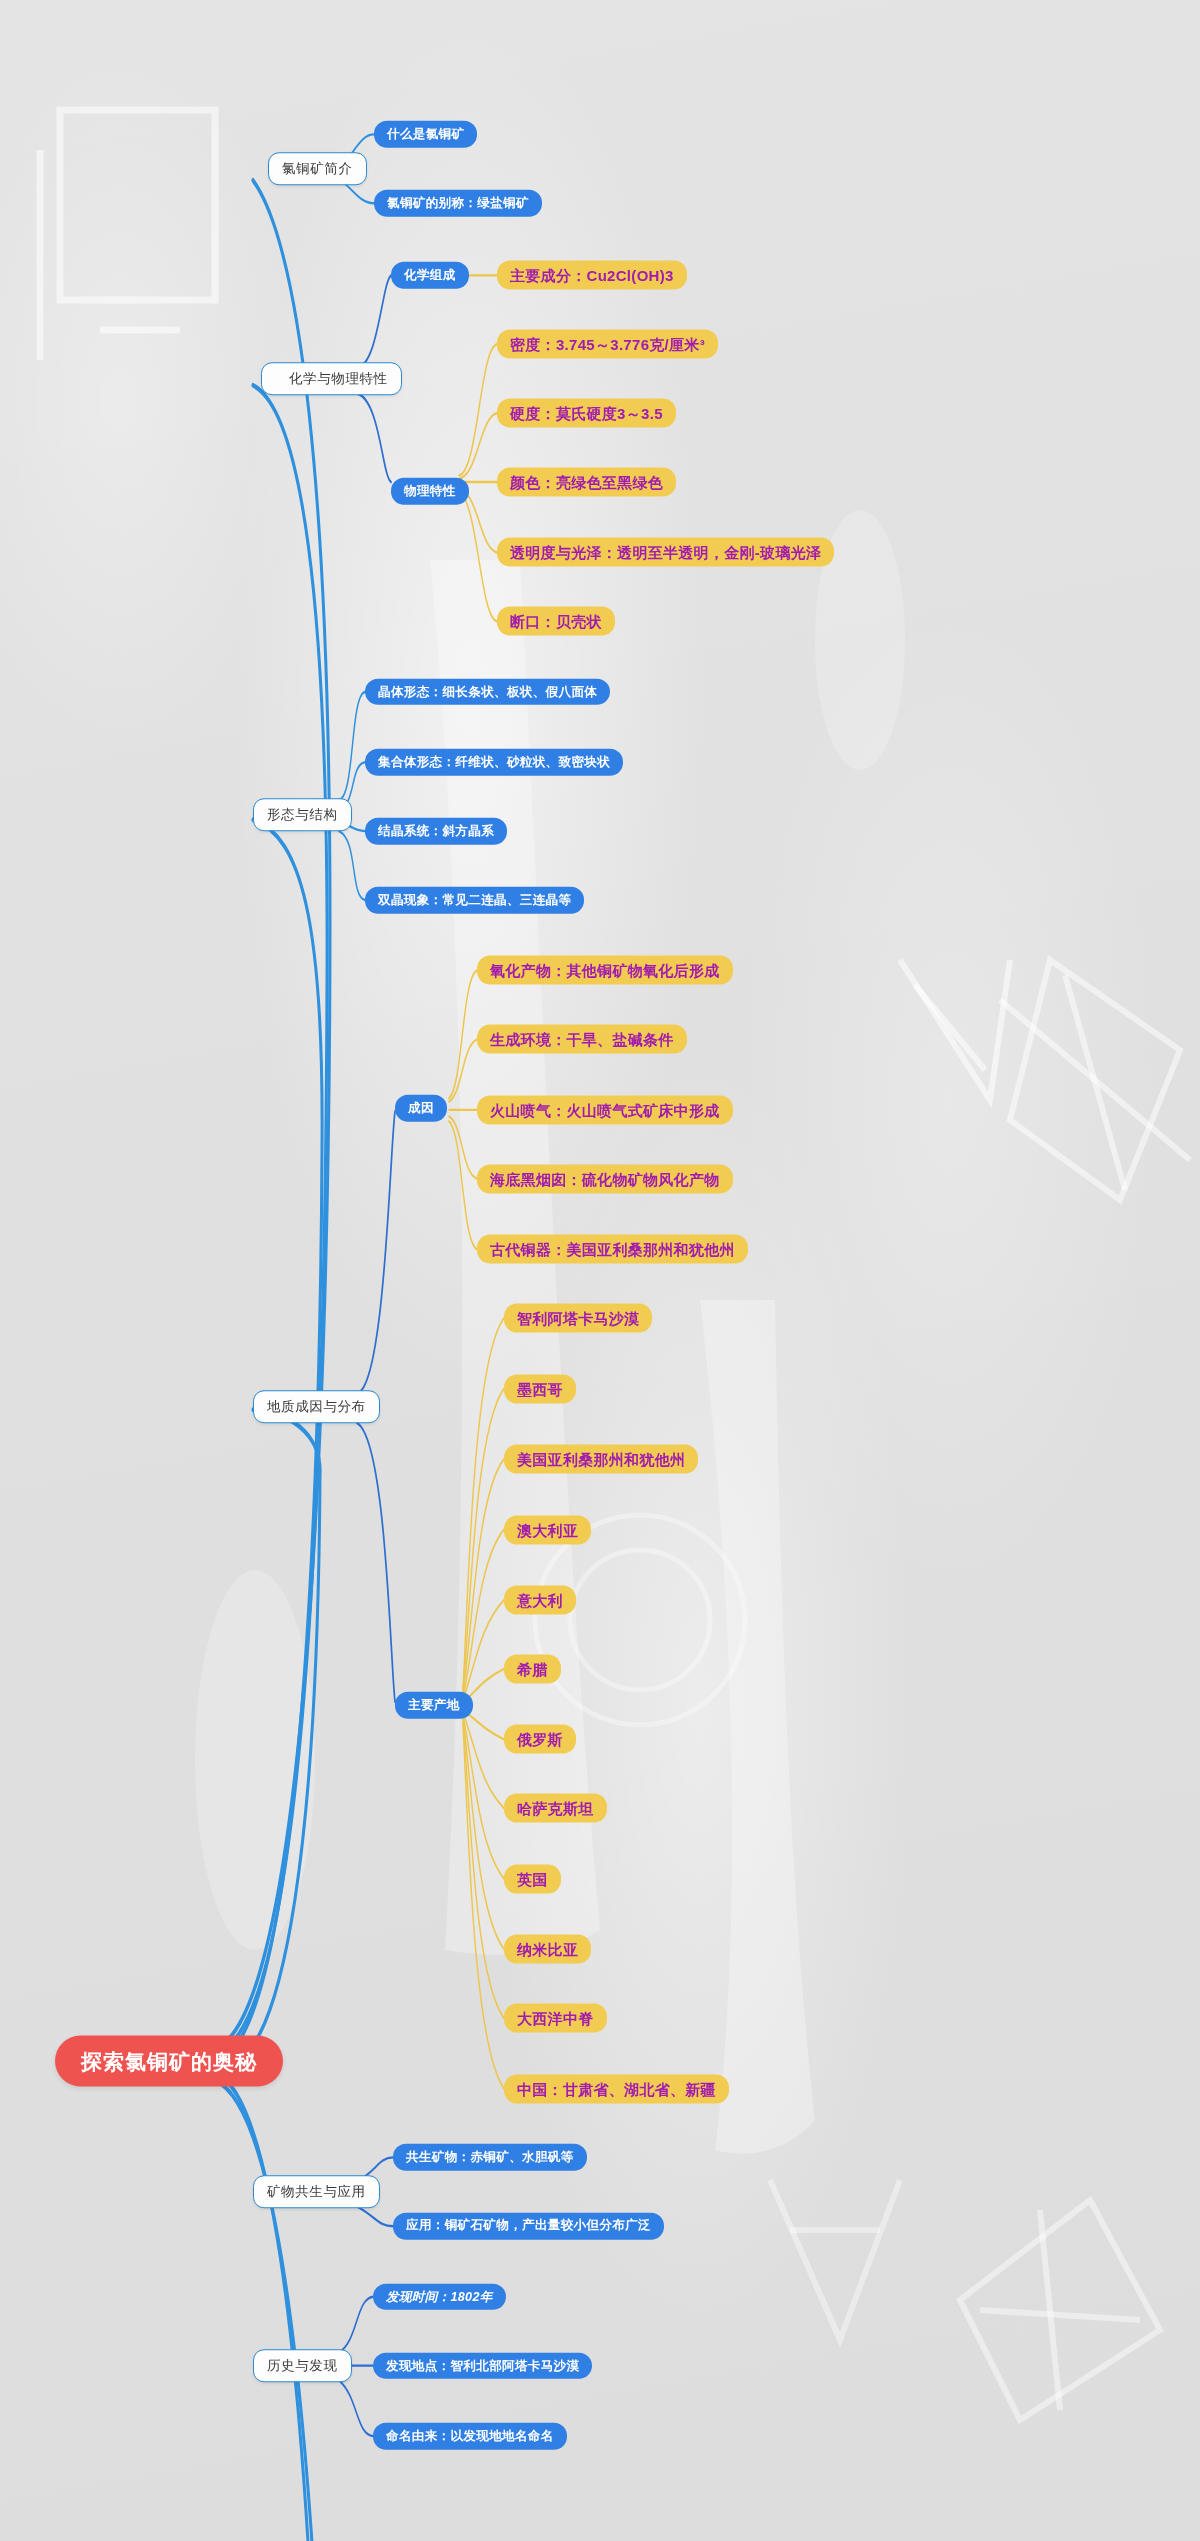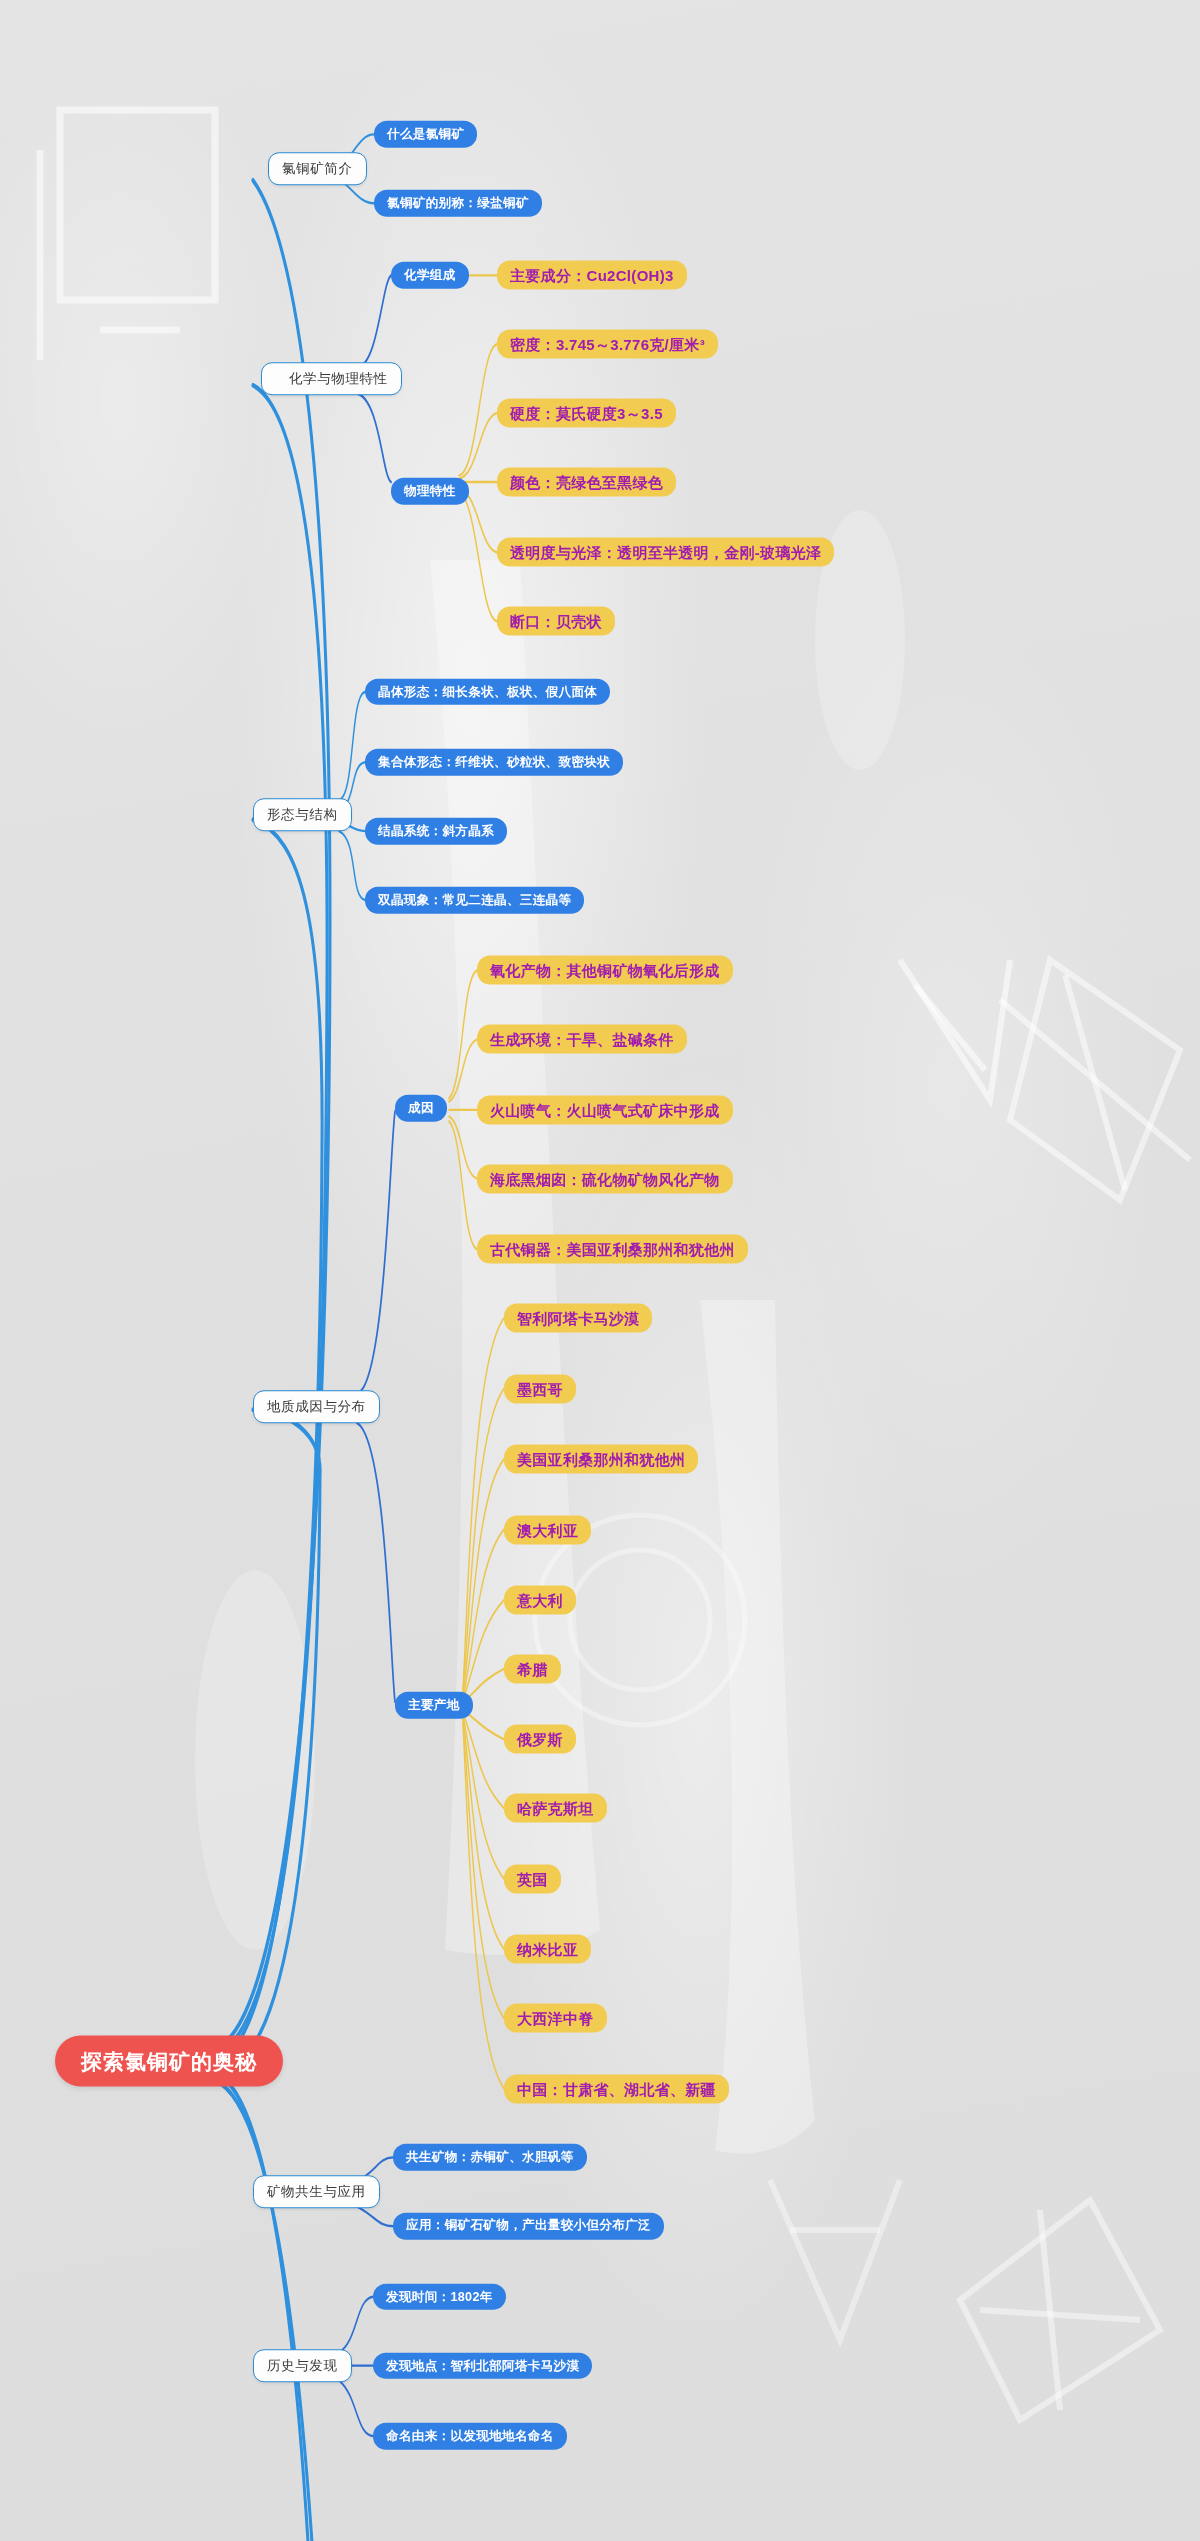--- a/index.html
+++ b/index.html
@@ -232,17 +232,17 @@
   <div class="node leaf-yellow" style="left: 504px; top: 1878.7px;">英国</div>
   <div class="node leaf-yellow" style="left: 504px; top: 1949.19px;">纳米比亚</div>
   <div class="node leaf-yellow" style="left: 504px; top: 2018.05px;">大西洋中脊</div>
   <div class="node leaf-yellow" style="left: 504px; top: 2088.54px;">中国：甘肃省、湖北省、新疆</div>
 
   <div class="node branch" style="left: 253px; top: 2191.82px;">矿物共生与应用</div>
   <div class="node leaf-blue" style="left: 393px; top: 2157.39px;">共生矿物：赤铜矿、水胆矾等</div>
   <div class="node leaf-blue" style="left: 393px; top: 2226.24px; font-family: Liberation Mono, monospace;">应用：铜矿石矿物，产出量较小但分布广泛</div>
 
   <div class="node branch" style="left: 253px; top: 2365.59px;">历史与发现</div>
-  <div class="node leaf-blue" style="left: 373px; top: 2296.74px;">发现时间：1802年</div>
+  <div class="node leaf-blue" style="left: 373px; top: 2296.74px; font-style: italic;">发现时间：1802年</div>
   <div class="node leaf-blue" style="left: 373px; top: 2365.59px;">发现地点：智利北部阿塔卡马沙漠</div>
   <div class="node leaf-blue" style="left: 373px; top: 2436.08px;">命名由来：以发现地地名命名</div>
 
 </div>
 
 </body></html>

